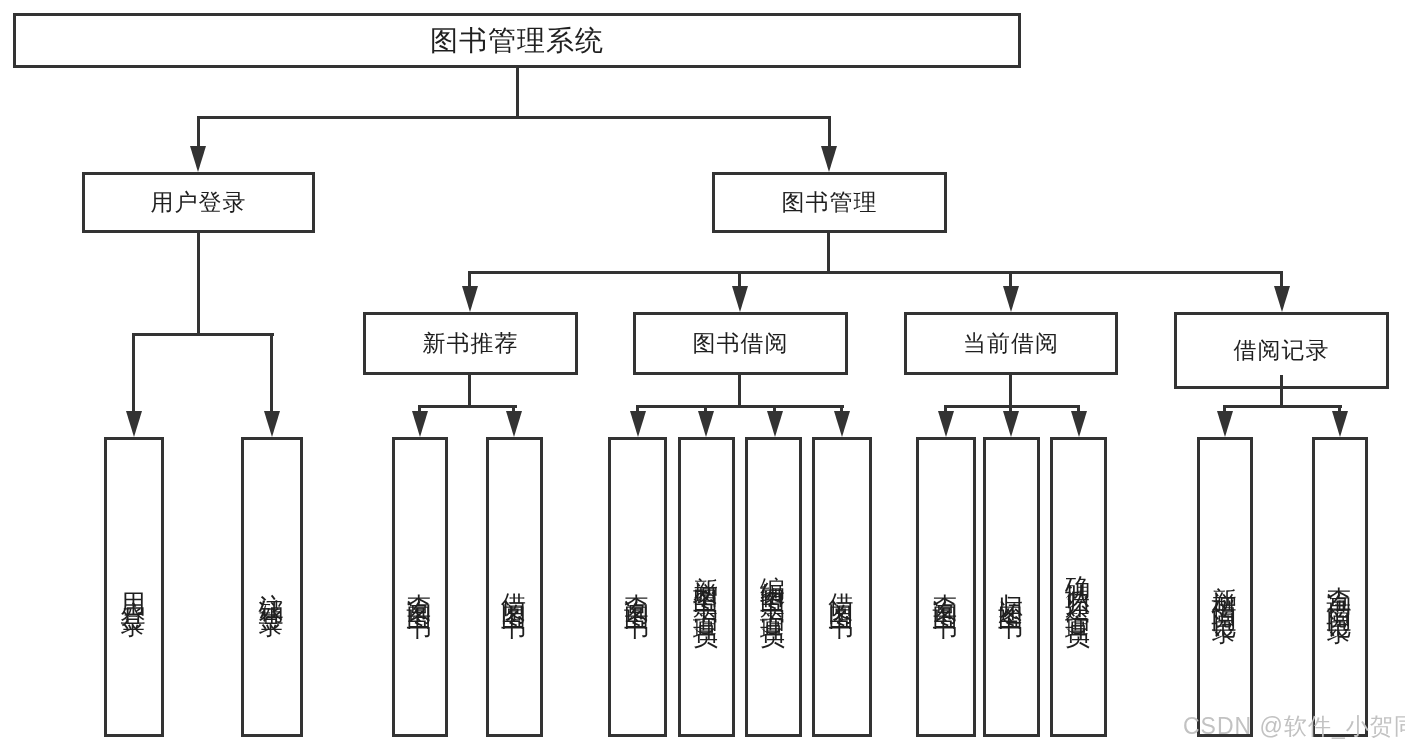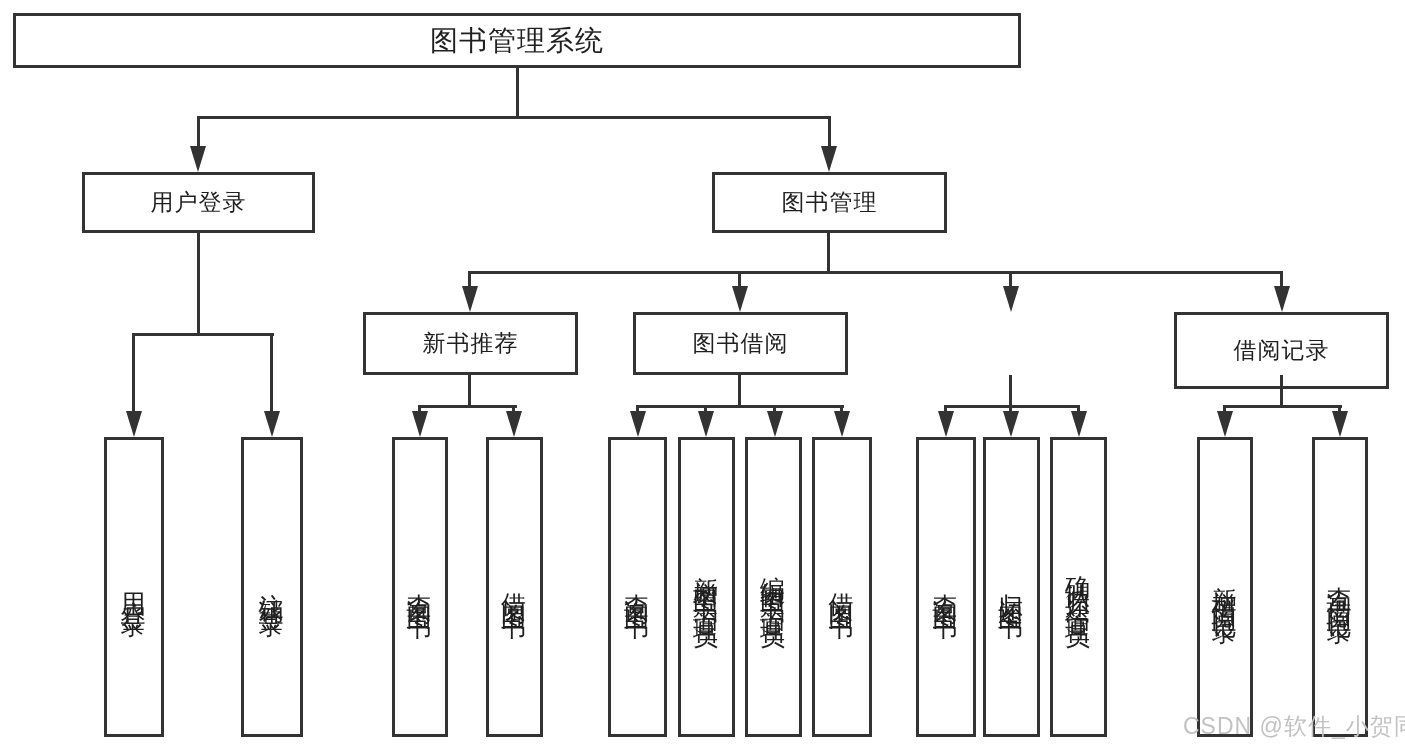--- a/index.html
+++ b/index.html
@@ -62,20 +62,21 @@
   <div class="ln" style="left:738px;top:273px;width:3px;height:15px;"></div>
   <div class="ln" style="left:1009px;top:273px;width:3px;height:15px;"></div>
   <div class="ln" style="left:1280px;top:273px;width:3px;height:15px;"></div>
   <div class="arrow" style="left:462px;top:286px;"></div>
   <div class="arrow" style="left:732px;top:286px;"></div>
   <div class="arrow" style="left:1003px;top:286px;"></div>
   <div class="arrow" style="left:1274px;top:286px;"></div>
 
   <div class="node lvl" style="left:633px;top:312px;width:215px;height:63px;">图书借阅</div>
   <div class="node lvl" style="left:363px;top:312px;width:215px;height:63px;">新书推荐</div>
+  <div class="node lvl" style="left:904px;top:312px;width:214px;height:63px;">当前借阅</div>
   <div class="node lvl" style="left:1174px;top:312px;width:215px;height:77px;">借阅记录</div>
 
   <div class="ln" style="left:468px;top:375px;width:3px;height:33px;"></div>
   <div class="ln" style="left:418px;top:405px;width:99px;height:3px;"></div>
   <div class="ln" style="left:418px;top:407px;width:3px;height:6px;"></div>
   <div class="ln" style="left:512px;top:407px;width:3px;height:6px;"></div>
   <div class="arrow" style="left:412px;top:411px;"></div>
   <div class="arrow" style="left:506px;top:411px;"></div>
 
   <div class="ln" style="left:738px;top:375px;width:3px;height:33px;"></div>

